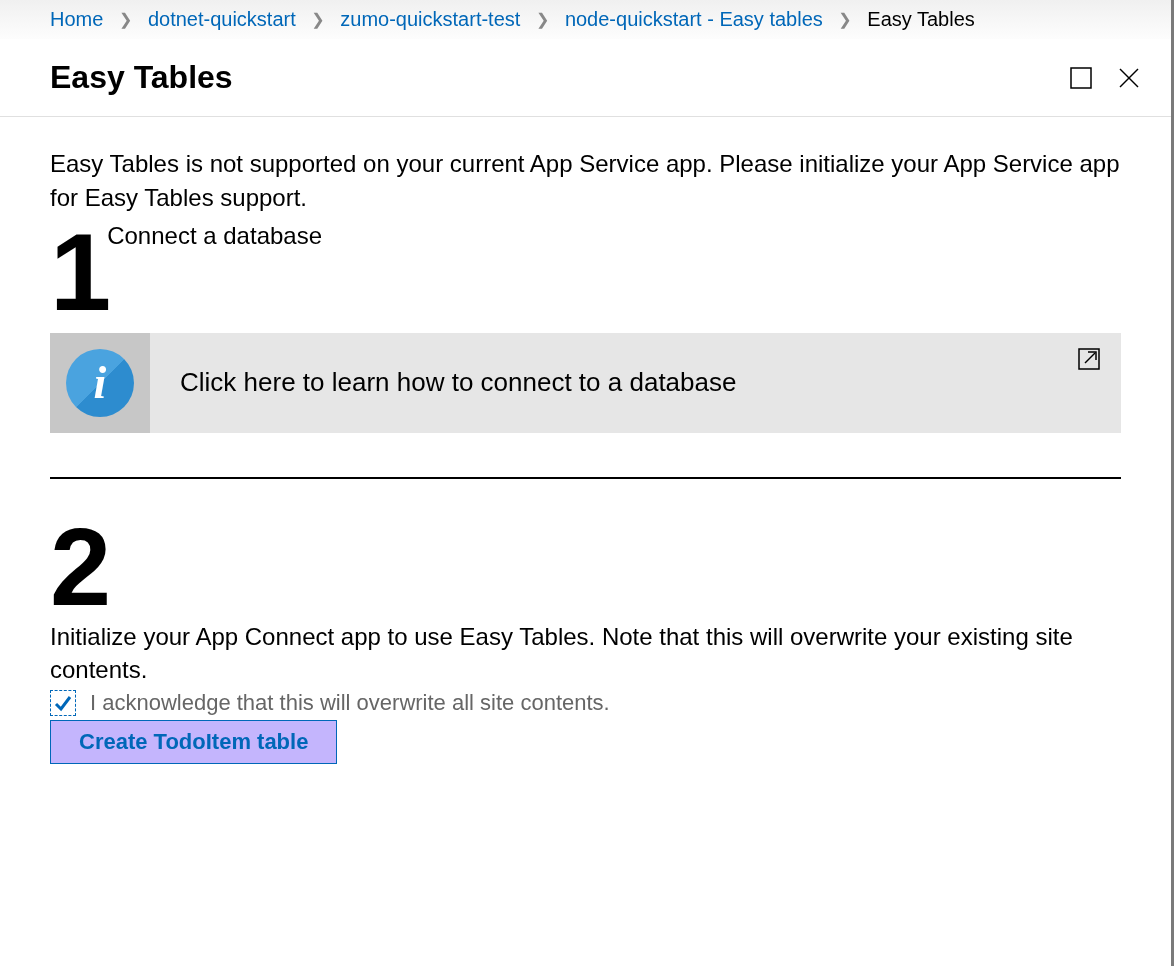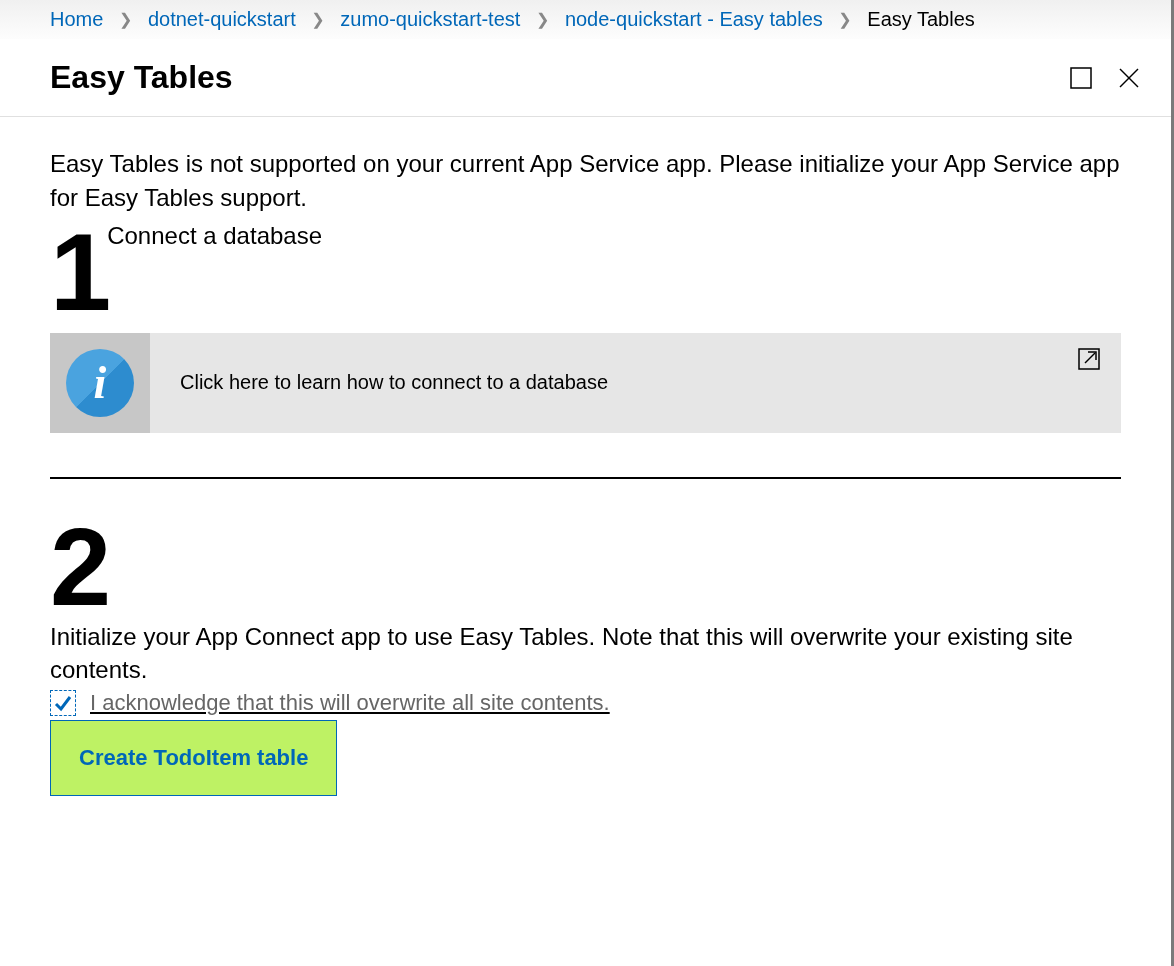--- a/index.html
+++ b/index.html
@@ -116,42 +116,41 @@
       font-family: Georgia, serif;
       font-weight: 700;
       font-size: 46px;
       font-style: italic;
     }
     .info-text {
       flex: 1;
       display: flex;
       align-items: center;
       padding-left: 30px;
-      font-size: 20px;
+      font-size: 26px;
     }
     .external-icon {
       position: absolute;
       top: 14px;
       right: 20px;
     }
     .divider {
       height: 2px;
       background: #000;
       margin: 44px 0 36px 0;
     }
     .step2-desc {
       font-size: 24px;
       line-height: 1.35;
       margin-top: 2px;
     }
     .checkbox-row {
       display: flex;
       align-items: center;
       margin-top: 4px;
-      text-decoration: underline;
     }
     .checkbox {
       width: 26px;
       height: 26px;
       border: 1px dashed #0067b8;
       display: flex;
       align-items: center;
       justify-content: center;
       cursor: pointer;
     }
@@ -162,23 +161,23 @@
       font-size: 22px;
       color: #666;
       margin-left: 14px;
     }
     .create-button {
       display: inline-block;
       border: 1px solid #0067b8;
       color: #0067b8;
       font-size: 22px;
       font-weight: 600;
-      padding: 24px 28px;
+      padding: 8px 28px;
       margin-top: 4px;
-      background: #bef264;
+      background: #c4b5fd;
       cursor: pointer;
     }
   </style>
 </head>
 <body>
 
 <div class="page-container">
   <div class="breadcrumb">
     <a href="#">Home</a>
     <span class="sep">❯</span>

